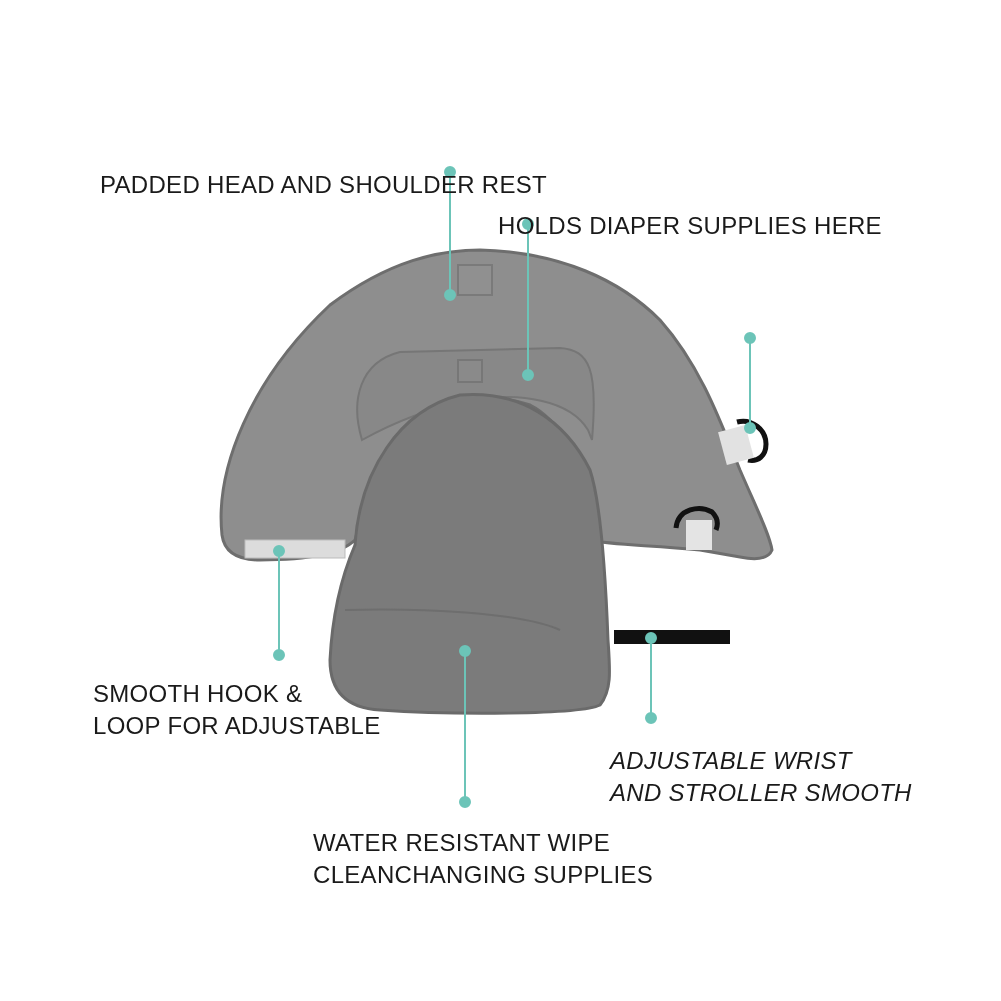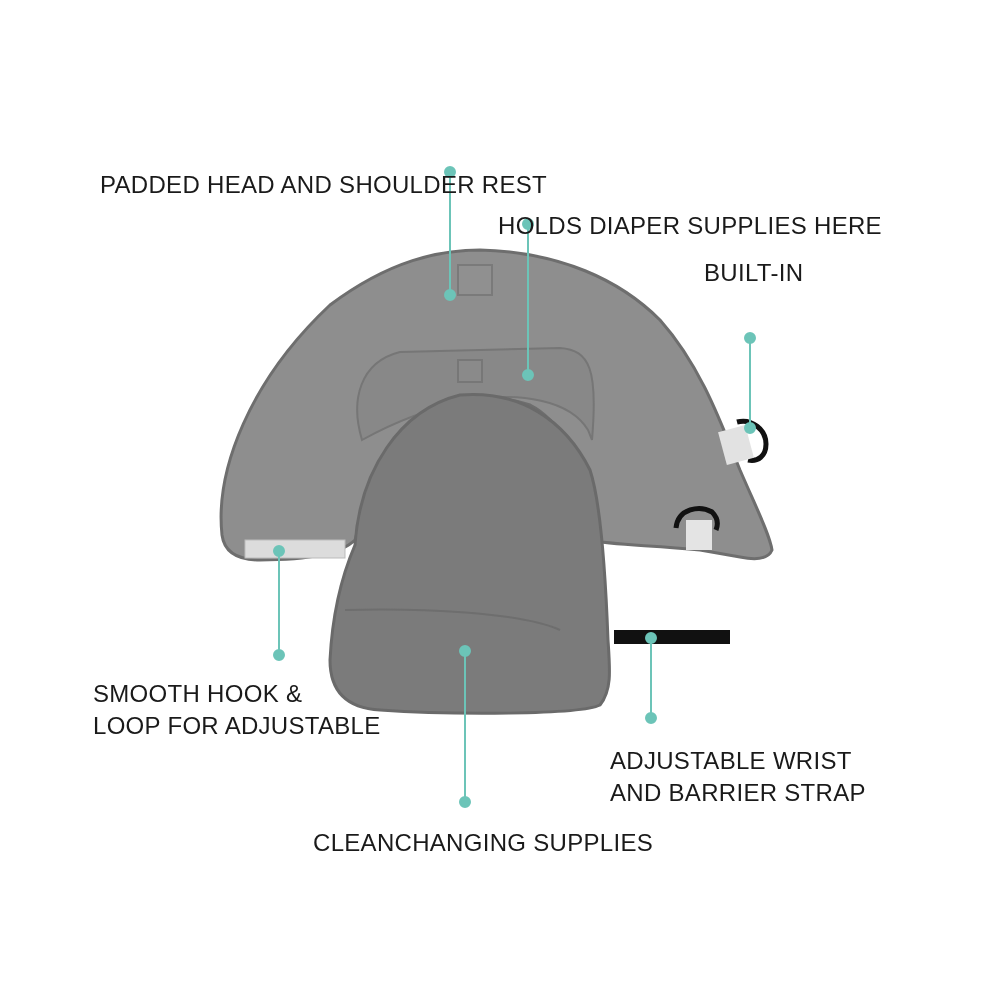--- a/index.html
+++ b/index.html
@@ -54,25 +54,25 @@
   </g>
 </svg>
 
 <div class="label" style="left:100px; top:122px;margin-top:47px;">
   <span>PADDED HEAD AND SHOULDER REST</span>
 </div>
 <div class="label" style="left:498px; top:166px;margin-top:44px;">
   <span>HOLDS DIAPER SUPPLIES HERE</span>
 </div>
 <div class="label" style="left:704px; top:257px;">
-  <span>BUILT-IN</span>
 </div>
 <div class="label" style="left:93px; top:678px;">
   <span>SMOOTH HOOK &amp;</span>
   <span>LOOP FOR ADJUSTABLE</span>
 </div>
-<div class="label" style="left:610px; top:745px;">
+<div class="label" style="left:610px; top:745px;font-style:italic;">
   <span>ADJUSTABLE WRIST</span>
-  <span>AND BARRIER STRAP</span>
+  <span>AND STROLLER SMOOTH</span>
 </div>
 <div class="label" style="left:313px; top:827px;">
+  <span>WATER RESISTANT WIPE</span>
   <span>CLEANCHANGING SUPPLIES</span>
 </div>
 
 </body></html>

